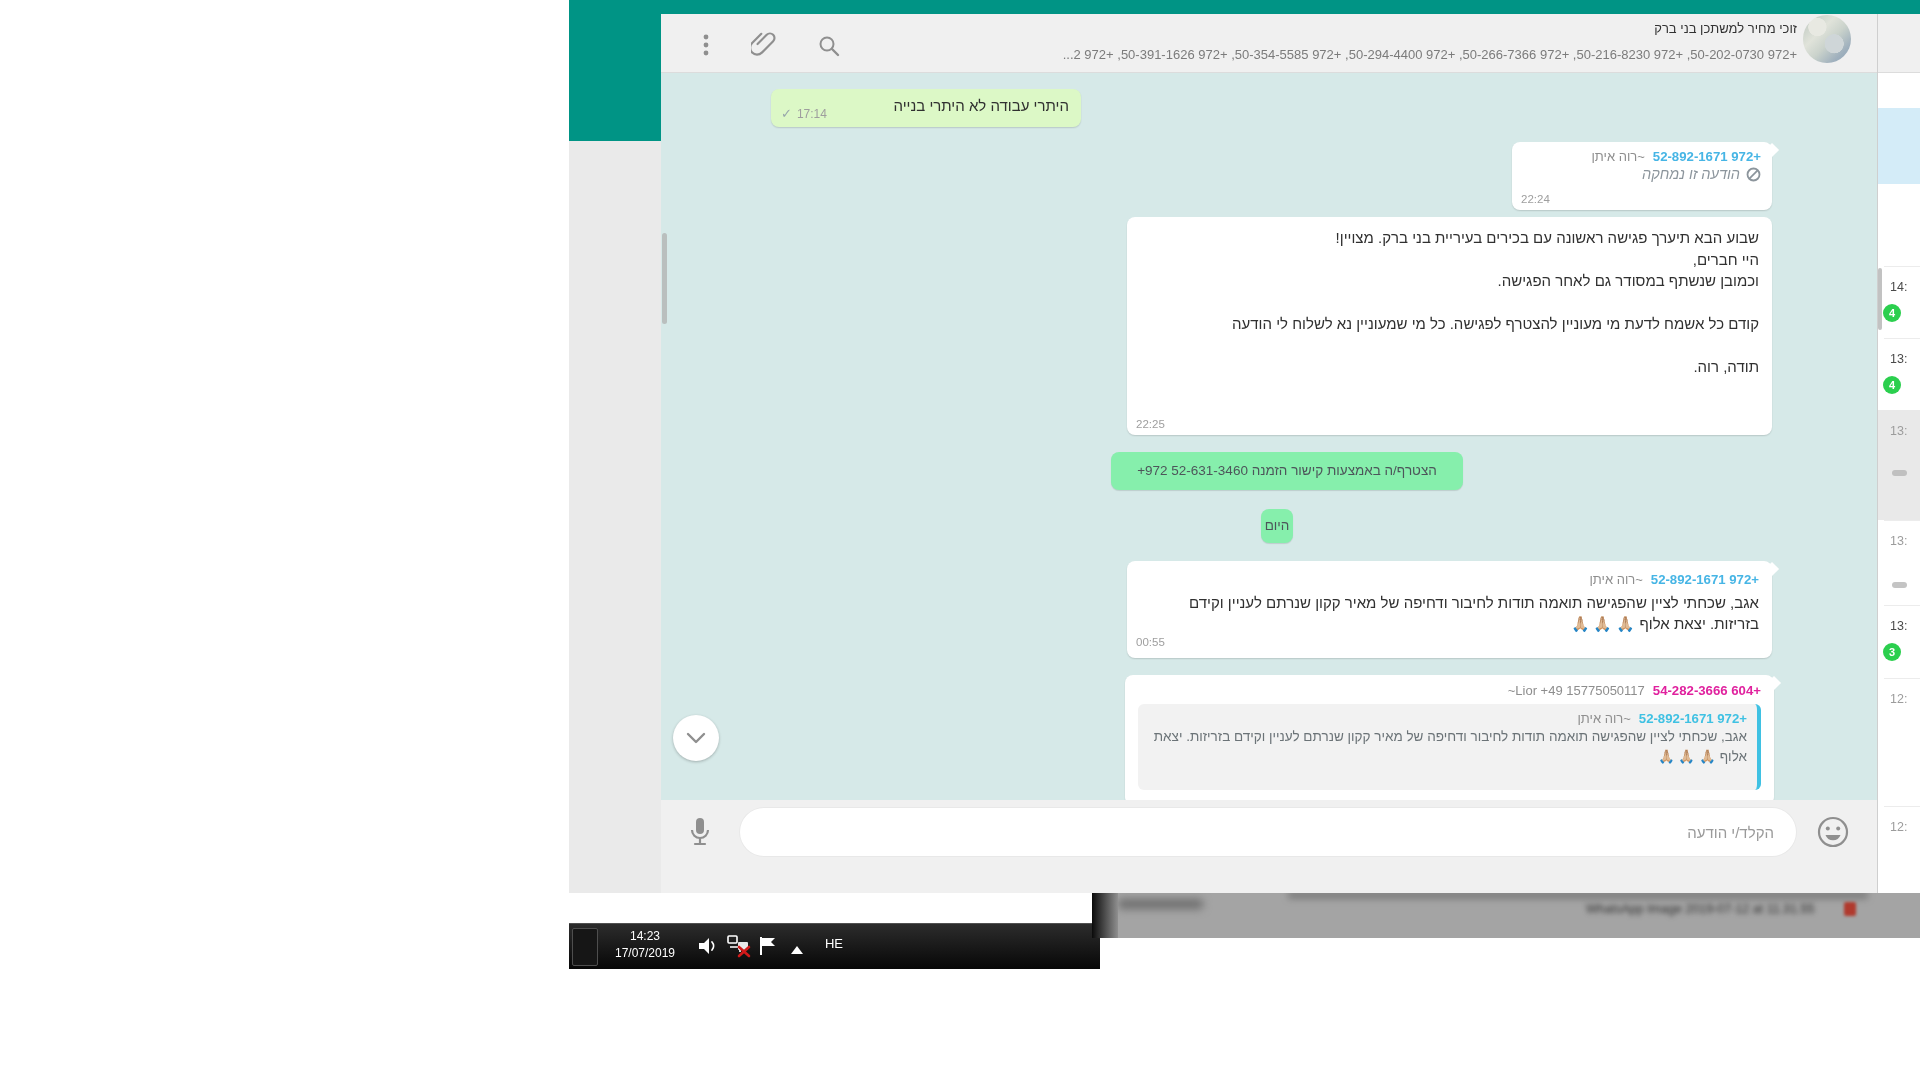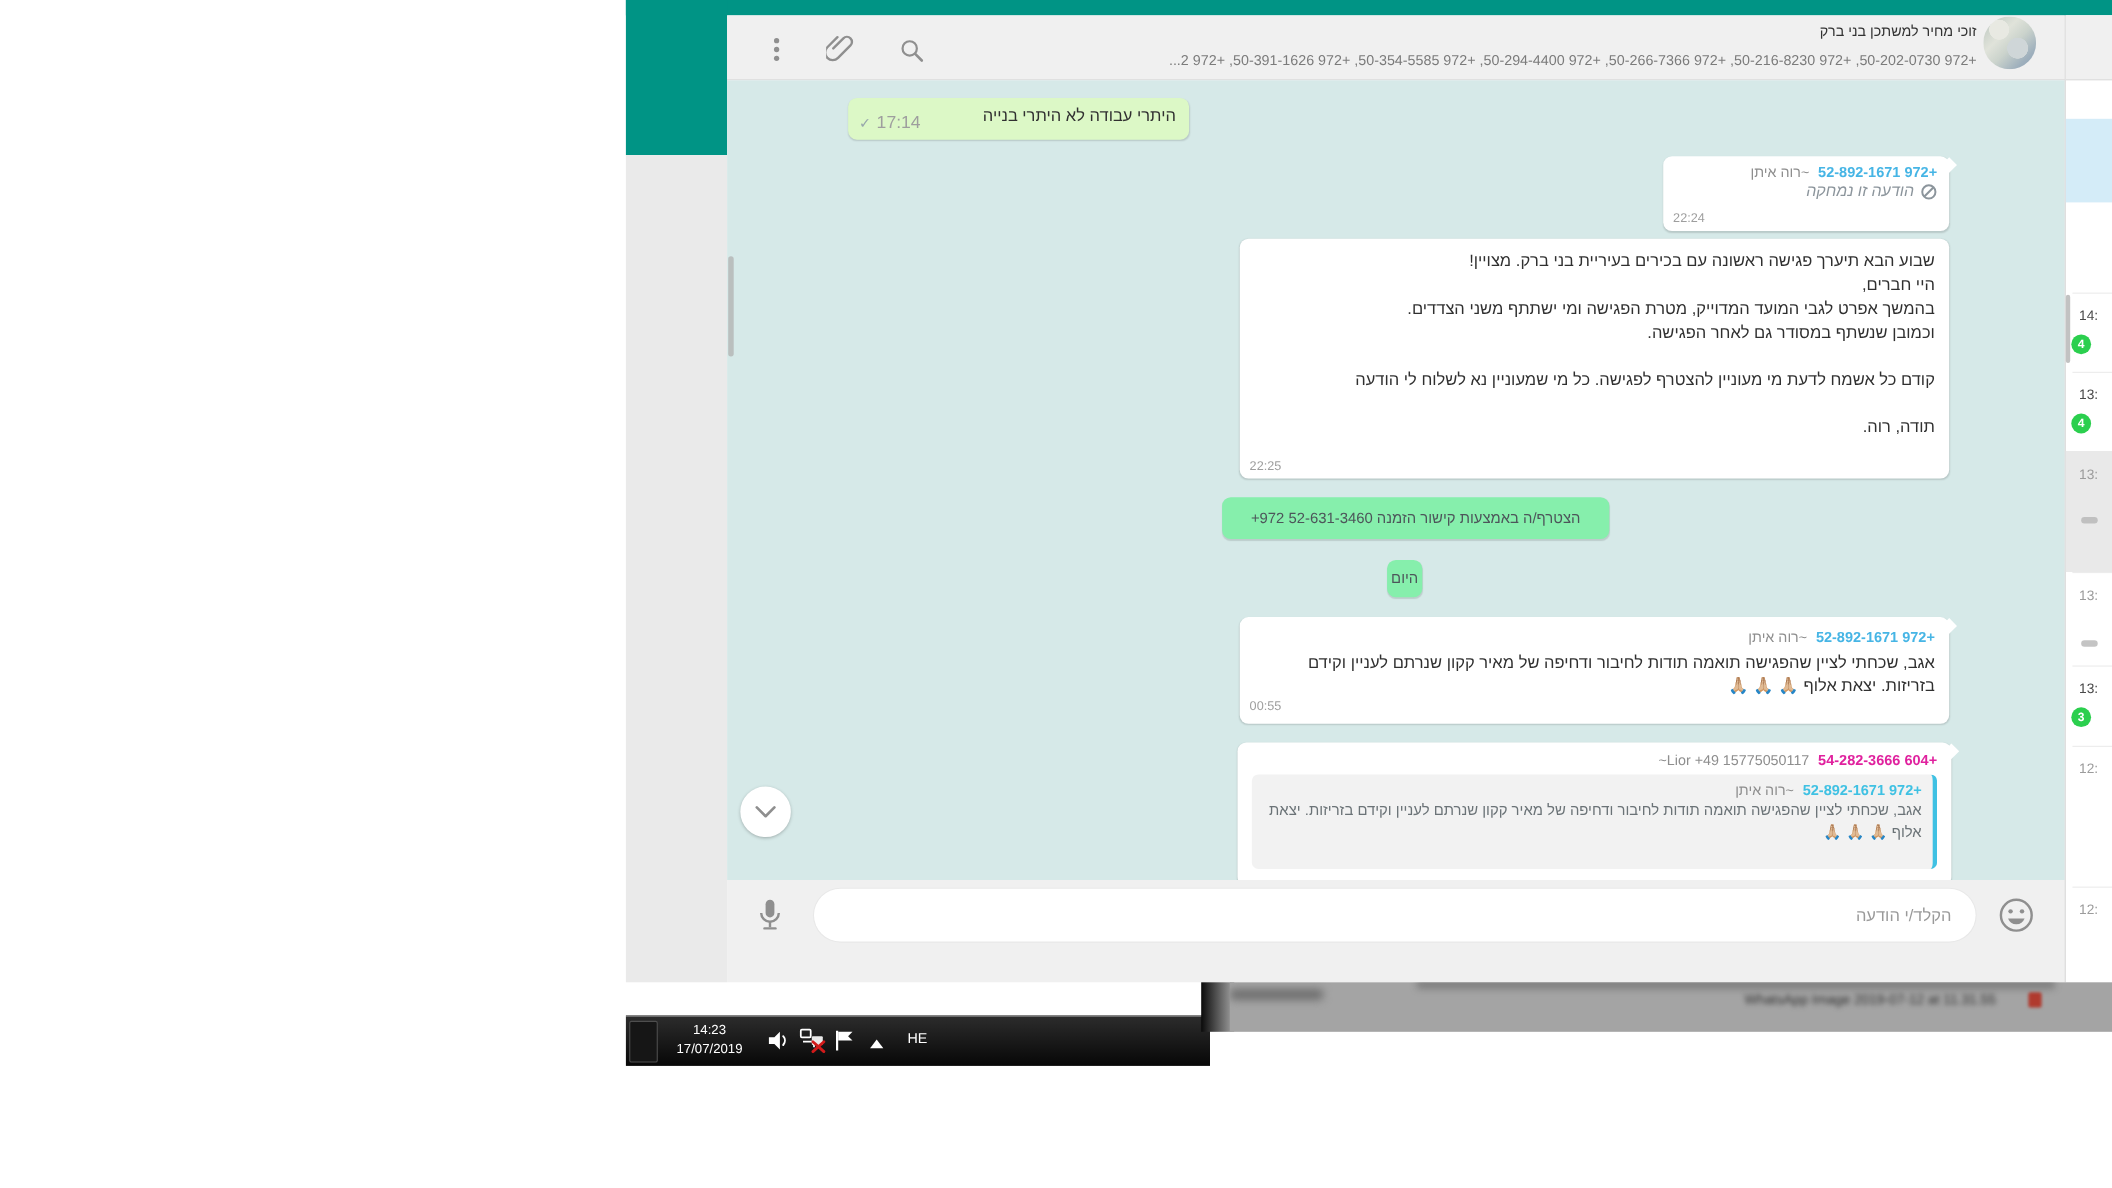--- a/index.html
+++ b/index.html
@@ -95,21 +95,21 @@
   <div class="abs avatar" style="left:1142px;top:1px;width:48px;height:48px;"></div>
 </div>
 
 <div class="abs chat-wall" style="left:661px;top:73px;width:1216px;height:727px;">
 
   <div class="abs" style="left:1px;top:160px;width:5px;height:91px;background:#b0b0b0;border-radius:3px;opacity:.75;"></div>
 
   <div class="abs bubble bubble-out" style="left:110px;top:16px;width:310px;height:38px;padding:8px 12px 8px 10px;">
     <span>היתרי עבודה לא היתרי בנייה</span>
     <span class="abs" style="left:10px;bottom:6px;direction:rtl;display:flex;gap:5px;align-items:center;">
-      <span style="font-size:16px;color:#9e9e9e;direction:ltr;">17:14</span>
+      <span style="font-size:12px;color:#9e9e9e;direction:ltr;">17:14</span>
       <span style="font-size:13px;color:#97a6ab;">✓</span>
     </span>
   </div>
 
   <div class="abs bubble bubble-in" style="left:851px;top:69px;width:260px;height:68px;padding:7px 11px;">
     <span class="tail"></span>
     <div class="author-row">
       <span class="author-phone phone-blue">+972 52-892-1671</span>
       <span class="author-name">~רוה איתן</span>
     </div>
@@ -121,21 +121,20 @@
           </svg>
       </span>
       <span>הודעה זו נמחקה</span>
     </div>
     <span class="msg-time">22:24</span>
   </div>
 
   <div class="abs bubble bubble-in" style="left:466px;top:144px;width:645px;height:218px;padding:10px 13px 24px 13px;">
     <div class="msg-line">שבוע הבא תיערך פגישה ראשונה עם בכירים בעיריית בני ברק. מצויין!</div>
     <div class="msg-line">היי חברים,</div>
-    <div class="msg-line">בהמשך אפרט לגבי המועד המדוייק, מטרת הפגישה ומי ישתתף משני הצדדים.</div>
     <div class="msg-line">וכמובן שנשתף במסודר גם לאחר הפגישה.</div>
     <div class="msg-line"></div>
     <div class="msg-line">קודם כל אשמח לדעת מי מעוניין להצטרף לפגישה. כל מי שמעוניין נא לשלוח לי הודעה</div>
     <div class="msg-line"></div>
     <div class="msg-line">תודה, רוה.</div>
     <span class="msg-time">22:25</span>
   </div>
 
   <div class="abs sys-chip" style="left:431px;top:379px;width:352px;height:38px;line-height:38px;direction:ltr;">+972 52-631-3460 הצטרף/ה באמצעות קישור הזמנה</div>
 

